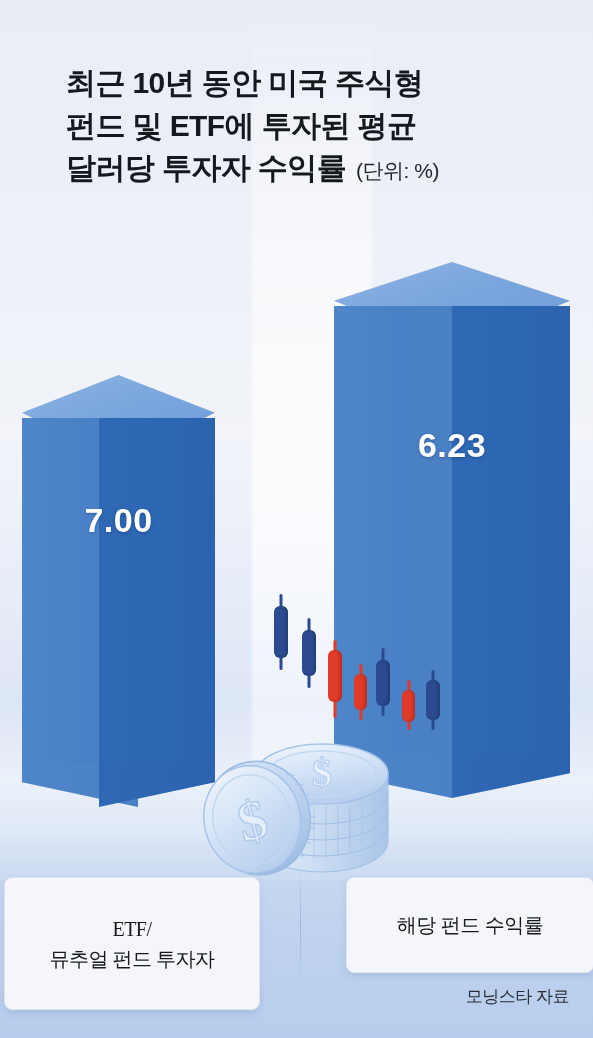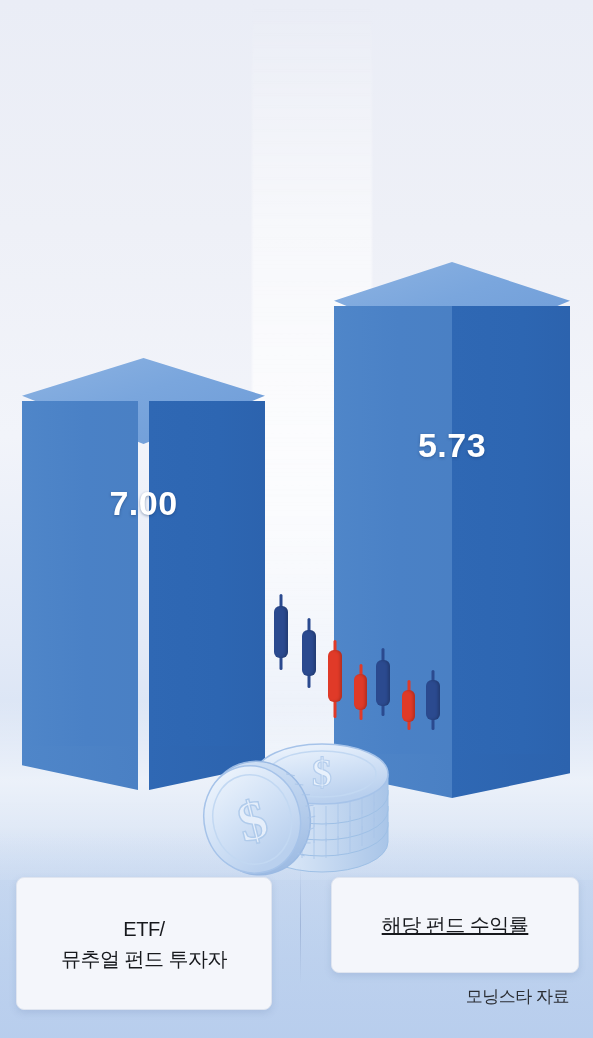--- a/index.html
+++ b/index.html
@@ -86,58 +86,65 @@
 
   
   .legend-box{
     position:absolute;background:#f4f6fb;
     border:1px solid #dfe5f0;border-radius:8px;
     box-shadow:0 3px 7px rgba(90,115,160,.18);
     display:flex;align-items:center;justify-content:center;
     color:#17191d;text-align:center;letter-spacing:-0.5px;
   }
   .legend-box .txt{line-height:1.5;font-size:20px;}
-  #legend-left{left:16px;top:877px;width:254px;height:131px;}
-  #legend-right{left:331px;top:877px;width:246px;height:94px;text-decoration:underline;}
+  #legend-left{left:4px;top:877px;width:254px;height:131px;font-family:Liberation Serif, serif;}
+  #legend-right{left:346px;top:877px;width:246px;height:94px;}
   .source{
     position:absolute;left:323px;top:985px;width:246px;
     text-align:right;font-size:17px;color:#2a2d33;letter-spacing:-0.5px;
     padding-right:6px;
   }
   .divider{
     position:absolute;left:300px;top:866px;width:1px;height:118px;
     background:linear-gradient(180deg,rgba(160,180,215,0),rgba(150,172,210,.75),rgba(160,180,215,0));
   }
 </style>
 </head>
 <body>
 
 <div class="stage">
 
   <div class="panel-light"></div>
   <div class="floor-glow"></div>
   <div class="bottom-wash"></div>
 
-
-  <div class="bar" id="bar-left" style="left:22px;top:358px;width:243px;height:460px;">
+  <div class="title">
+    <span class="ln">최근 10년 동안 미국 주식형</span>
+    <span class="ln">펀드 및 ETF에 투자된 평균</span>
+    <span class="ln">
+      <span>달러당 투자자 수익률</span><span class="unit">(단위: %)</span>
+    </span>
+  </div>
+
+  <div class="bar" id="bar-left" style="left:22px;top:375px;width:193px;height:460px;">
     <div class="top" style="height:86px;"></div>
     <div class="faceL" style="top:43px;width:116px;height:345px;"></div>
     <div class="faceR" style="top:43px;width:116px;height:345px;"></div>
     <div class="baseL" style="top:388px;width:116px;height:44px;"></div>
     <div class="baseR" style="top:388px;width:116px;height:44px;"></div>
     <div class="value" style="top:126px;">7.00</div>
   </div>
 
   <div class="bar" id="bar-right" style="left:334px;top:262px;width:236px;height:566px;">
     <div class="top" style="height:88px;"></div>
     <div class="faceR" style="top:44px;width:118px;height:448px;"></div>
     <div class="faceL" style="top:44px;width:118px;height:448px;"></div>
     <div class="baseL" style="top:492px;width:118px;height:44px;"></div>
     <div class="baseR" style="top:492px;width:118px;height:44px;"></div>
-    <div class="value" style="top:164px;">5.73</div>
+    <div class="value" style="top:164px;">6.23</div>
   </div>
 
   <div class="candles">
       <div class="cd" style="left: 4px; top: 6px; width: 14px; height: 76px;">
         <div class="wick" style="top: 0px; height: 76px; background: rgb(43, 74, 143);"></div>
         <div class="body" style="top: 12px; height: 52px; background: rgb(43, 74, 143); box-shadow: rgba(0, 0, 0, 0.2) -2px 0px 3px inset;"></div>
       </div>
       <div class="cd" style="left: 32px; top: 30px; width: 14px; height: 70px;">
         <div class="wick" style="top: 0px; height: 70px; background: rgb(43, 74, 143);"></div>
         <div class="body" style="top: 12px; height: 46px; background: rgb(43, 74, 143); box-shadow: rgba(0, 0, 0, 0.2) -2px 0px 3px inset;"></div>

